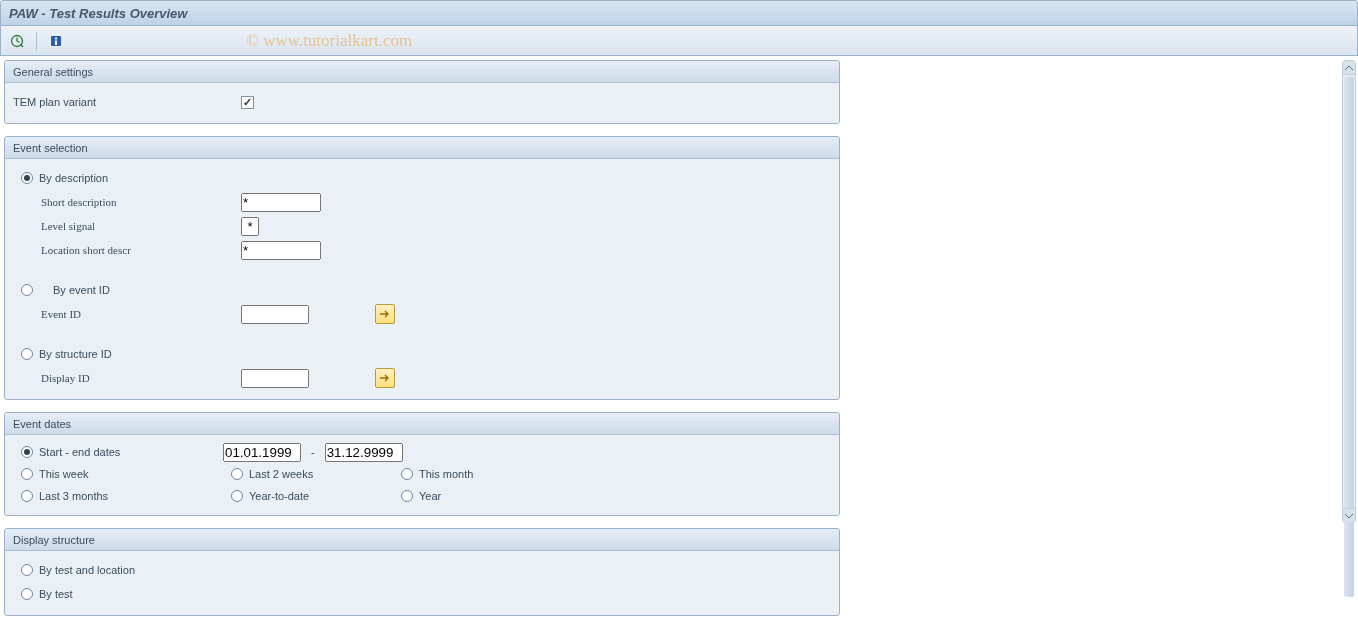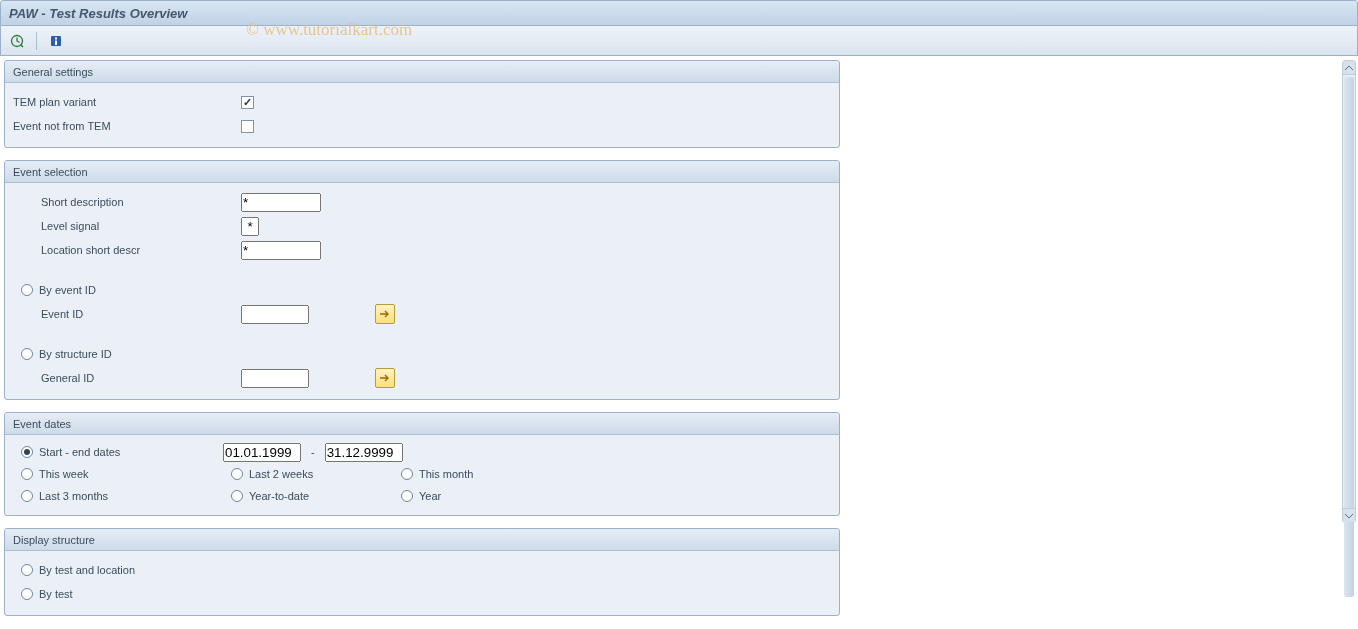--- a/index.html
+++ b/index.html
@@ -54,21 +54,21 @@
       font-size: 11px;
       color: #3a4c5e;
       border-radius: 3px 3px 0 0;
     }
     .groupbox-body { padding: 6px 8px 8px; }
     .row { display: flex; align-items: center; height: 22px; margin: 2px 0; }
     .row.sub { padding-left: 28px; }
     .row.radiorow { padding-left: 8px; }
     .lbl { font-size: 11px; color: #3a4c5e; }
     .col-label { width: 228px; display: flex; align-items: center; gap: 6px; }
-    .col-label.sub { width: 200px; }
+    .col-label.sub { width: 200px; font-family: Liberation Serif, serif; }
     .col-input { display: flex; align-items: center; gap: 6px; }
     .w-short { width: 80px; }
     .w-tiny { width: 18px; text-align: center; }
     .w-med { width: 68px; }
     .chk {
       width: 13px; height: 13px; border: 1px solid #7d94ab; background: #fff; display: inline-flex; align-items: center; justify-content: center;
     }
     .chk.checked::after { content: "✓"; font-size: 11px; line-height: 11px; color: #2a3b4c; font-weight: bold; }
     input[type="radio"] {
       appearance: none;
@@ -88,21 +88,21 @@
       position: absolute; top: 60px; right: 2px; width: 14px; bottom: 4px;
       background: #e8edf2; border: 1px solid #c1cdd9; border-radius: 3px;
     }
     .sb-arrow {
       position: absolute; left: 0; width: 12px; height: 14px; background: #d6e1ec; display:flex;align-items:center;justify-content:center;
     }
     .sb-arrow.up { top: 0; border-bottom: 1px solid #c1cdd9; }
     .sb-arrow.down { bottom: 0; border-top: 1px solid #c1cdd9; }
     .sb-thumb { position: absolute; top: 16px; left: 1px; right: 1px; height: 520px; background: linear-gradient(to right,#dbe5ef,#c4d2e1); border-radius: 2px; }
     .watermark {
-      position: absolute; top: 20px; left: 246px; color: #e6c088; font-size: 17px; font-family: "Comic Sans MS", cursive; pointer-events: none; opacity: .9;
+      position: absolute; top: 31px; left: 246px; color: #e6c088; font-size: 17px; font-family: "Comic Sans MS", cursive; pointer-events: none; opacity: .9;
     }
   </style>
 </head>
 <body>
 <div class="app">
 
 <div class="title-bar">
   <span>PAW - Test Results Overview</span>
 </div>
 
@@ -133,34 +133,30 @@
       <div class="groupbox-header">General settings</div>
       <div class="groupbox-body">
         <div class="row">
           <div class="col-label">
                 <span class="lbl">TEM plan variant</span>
               </div>
           <div class="col-input">
                 <span class="chk checked"></span>
               </div>
         </div>
-        <div class="row">
-          <div class="col-label">
-                <span class="lbl">Event not from TEM</span>
-              </div>
-          <div class="col-input">
-                <span class="chk"></span>
-              </div>
-        </div>
       </div>
     </div>
 
     <div class="groupbox">
       <div class="groupbox-header">Event selection</div>
       <div class="groupbox-body">
+        <div class="row radiorow">
+          <input type="radio" name="evsel" checked="" style="">
+          <span class="lbl" style="margin-left:6px">By description</span>
+        </div>
         <div class="row sub">
           <div class="col-label sub">
                 <span class="lbl">Short description</span>
               </div>
           <div class="col-input">
                 <input class="inp w-short" value="*" style="">
               </div>
         </div>
         <div class="row sub">
           <div class="col-label sub">
@@ -176,21 +172,21 @@
               </div>
           <div class="col-input">
                 <input class="inp w-short" value="*" style="">
               </div>
         </div>
 
         <div style="height:14px"></div>
 
         <div class="row radiorow">
           <input type="radio" name="evsel" style="">
-          <span class="lbl" style="margin-left:6px">By event ID</span>
+          <span class="lbl" style="margin-left:20px">By event ID</span>
         </div>
         <div class="row sub">
           <div class="col-label sub">
                 <span class="lbl">Event ID</span>
               </div>
           <div class="col-input">
             <input class="inp w-med" value="" style="">
             <div class="multi-btn">
               <svg width="12" height="10" viewBox="0 0 12 10">
                     <path d="M1 5 H8 M6 2 L9 5 L6 8" stroke="#9a6b00" stroke-width="1.4" fill="none"></path>
@@ -200,21 +196,21 @@
         </div>
 
         <div style="height:14px"></div>
 
         <div class="row radiorow">
           <input type="radio" name="evsel" style="">
           <span class="lbl" style="margin-left:6px">By structure ID</span>
         </div>
         <div class="row sub">
           <div class="col-label sub">
-                <span class="lbl">General ID</span>
+                <span class="lbl">Display ID</span>
               </div>
           <div class="col-input">
             <input class="inp w-med" value="" style="">
             <div class="multi-btn">
               <svg width="12" height="10" viewBox="0 0 12 10">
                     <path d="M1 5 H8 M6 2 L9 5 L6 8" stroke="#9a6b00" stroke-width="1.4" fill="none"></path>
                   </svg>
             </div>
           </div>
         </div>

